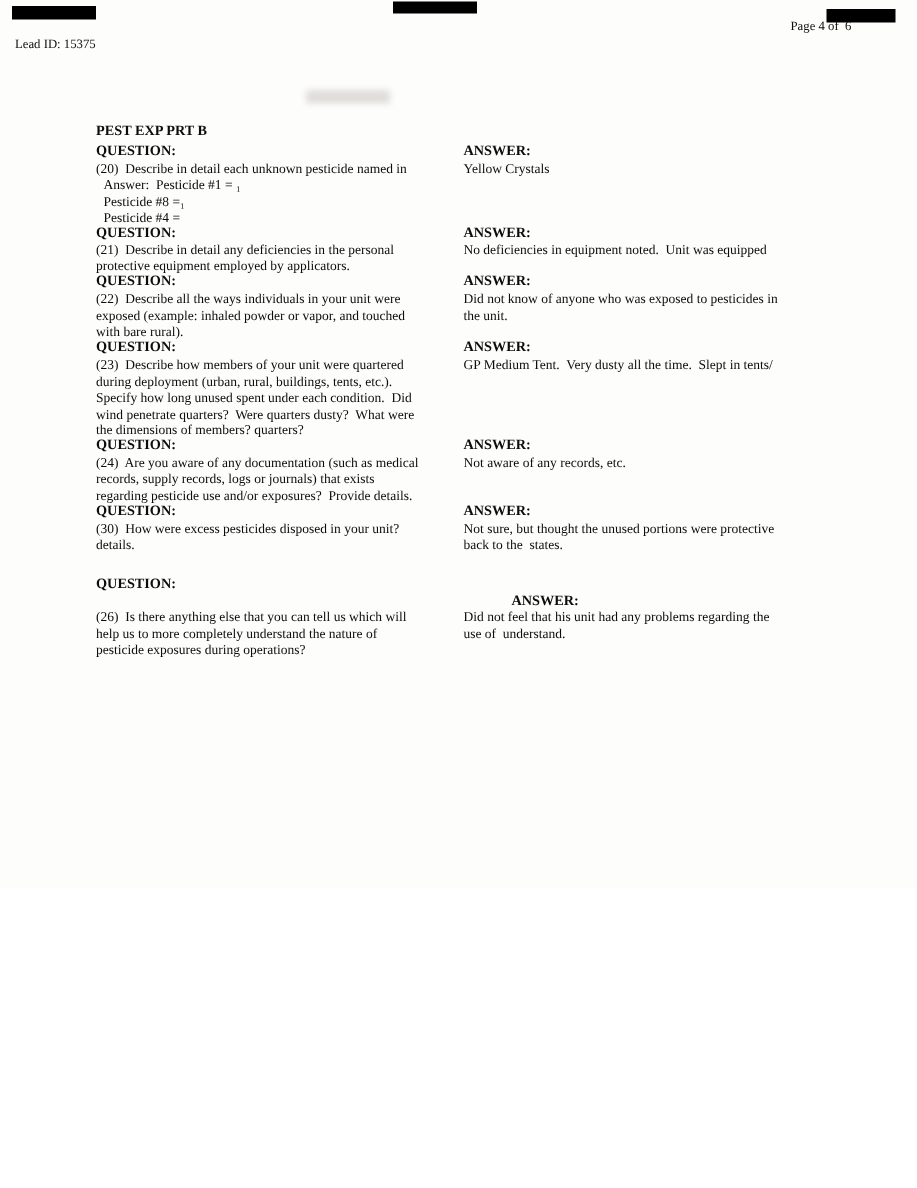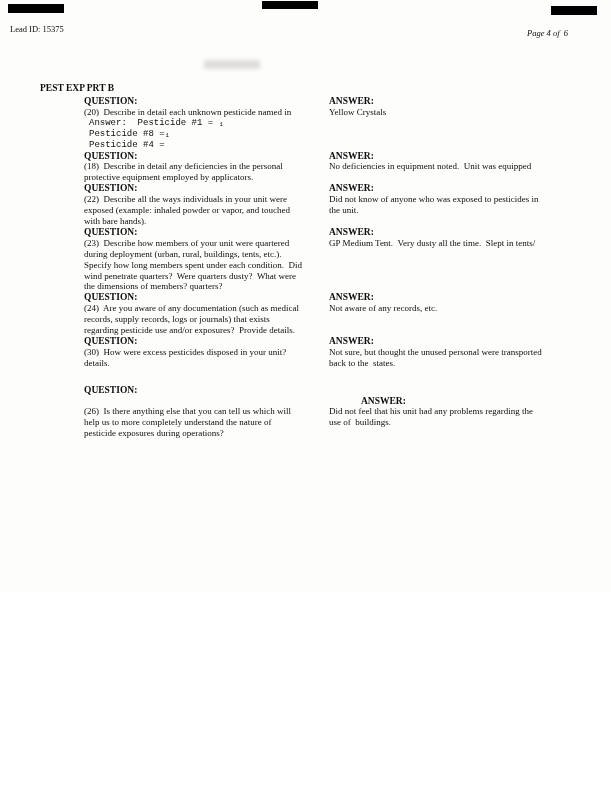--- a/index.html
+++ b/index.html
@@ -16,29 +16,29 @@
   .redact { position: absolute; background: #000; }
   .redact-top-left   { left: 8px;   top: 4px;   width: 56px; height: 9px; }
   .redact-top-center { left: 262px; top: 1px;   width: 56px; height: 8px; }
   .redact-top-right  { left: 551px; top: 6px;   width: 46px; height: 9px; }
   .redact-bottom     { left: 238px; top: 753px; width: 50px; height: 8px; }
   .smudge {
     position: absolute; left: 204px; top: 60px; width: 56px; height: 9px;
     background: #b9b6b0; opacity: .45; filter: blur(2px);
   }
   .lead-id  { position: absolute; left: 10px;  top: 24px; font-size: 8.5px; white-space: pre; }
-  .page-num { position: absolute; left: 527px; top: 28px; font-size: 8.5px; white-space: pre; font-style: italic; }
+  .page-num { position: absolute; left: 527px; top: 12px; font-size: 8.5px; white-space: pre; }
 
-  .content { position: absolute; left: 40px; top: 83px; width: 502px; }
+  .content { position: absolute; left: 64px; top: 83px; width: 502px; }
   .doc-title { font-weight: bold; font-size: 9.5px; line-height: 11px; margin: 0 0 2px 0; white-space: pre; }
 
-  .qa { display: grid; grid-template-columns: 245px 257px; align-items: start; margin-left: 44px; }
+  .qa { display: grid; grid-template-columns: 245px 257px; align-items: start; }
   .label { font-weight: bold; font-size: 9.5px; line-height: 10.9px; white-space: pre; }
   .line  { font-size: 9px; line-height: 10.9px; white-space: pre; }
-  .ind   { padding-left: 5px; font-family: Liberation Mono, monospace; }
+  .ind   { padding-left: 5px; }
 
   
   .qa.offset { margin-top: 16px; }
   .qa.offset .q-lines { margin-top: 10.9px; }
   .qa.offset .a-col   { padding-top: 10.9px; }
   .qa.offset .a-label { margin-left: 32px; }
 </style>
 </head>
 <body>
 
@@ -70,53 +70,53 @@
       <div class="a-col">
         <div class="label a-label">ANSWER:</div>
         <div class="line">Yellow Crystals</div>
       </div>
     </div>
 
     <div class="qa">
       <div class="q-col">
         <div class="label">QUESTION:</div>
         <div class="q-lines">
-          <div class="line">(18)  Describe in detail any deficiencies in the personal</div>
+          <div class="line">(21)  Describe in detail any deficiencies in the personal</div>
           <div class="line">protective equipment employed by applicators.</div>
         </div>
       </div>
       <div class="a-col">
         <div class="label a-label">ANSWER:</div>
         <div class="line">No deficiencies in equipment noted.  Unit was equipped</div>
       </div>
     </div>
 
     <div class="qa">
       <div class="q-col">
         <div class="label">QUESTION:</div>
         <div class="q-lines">
           <div class="line">(22)  Describe all the ways individuals in your unit were</div>
           <div class="line">exposed (example: inhaled powder or vapor, and touched</div>
-          <div class="line">with bare hands).</div>
+          <div class="line">with bare rural).</div>
         </div>
       </div>
       <div class="a-col">
         <div class="label a-label">ANSWER:</div>
         <div class="line">Did not know of anyone who was exposed to pesticides in</div>
         <div class="line">the unit.</div>
       </div>
     </div>
 
     <div class="qa">
       <div class="q-col">
         <div class="label">QUESTION:</div>
         <div class="q-lines">
           <div class="line">(23)  Describe how members of your unit were quartered</div>
           <div class="line">during deployment (urban, rural, buildings, tents, etc.).</div>
-          <div class="line">Specify how long members spent under each condition.  Did</div>
+          <div class="line">Specify how long unused spent under each condition.  Did</div>
           <div class="line">wind penetrate quarters?  Were quarters dusty?  What were</div>
           <div class="line">the dimensions of members? quarters?</div>
         </div>
       </div>
       <div class="a-col">
         <div class="label a-label">ANSWER:</div>
         <div class="line">GP Medium Tent.  Very dusty all the time.  Slept in tents/</div>
       </div>
     </div>
 
@@ -138,35 +138,35 @@
     <div class="qa">
       <div class="q-col">
         <div class="label">QUESTION:</div>
         <div class="q-lines">
           <div class="line">(30)  How were excess pesticides disposed in your unit?</div>
           <div class="line">details.</div>
         </div>
       </div>
       <div class="a-col">
         <div class="label a-label">ANSWER:</div>
-        <div class="line">Not sure, but thought the unused personal were transported</div>
+        <div class="line">Not sure, but thought the unused portions were protective</div>
         <div class="line">back to the  states.</div>
       </div>
     </div>
 
     <div class="qa offset">
       <div class="q-col">
         <div class="label">QUESTION:</div>
         <div class="q-lines">
           <div class="line">(26)  Is there anything else that you can tell us which will</div>
           <div class="line">help us to more completely understand the nature of</div>
           <div class="line">pesticide exposures during operations?</div>
         </div>
       </div>
       <div class="a-col">
         <div class="label a-label">ANSWER:</div>
         <div class="line">Did not feel that his unit had any problems regarding the</div>
-        <div class="line">use of  buildings.</div>
+        <div class="line">use of  understand.</div>
       </div>
     </div>
 
   </div>
 </div>
 
 </body></html>

